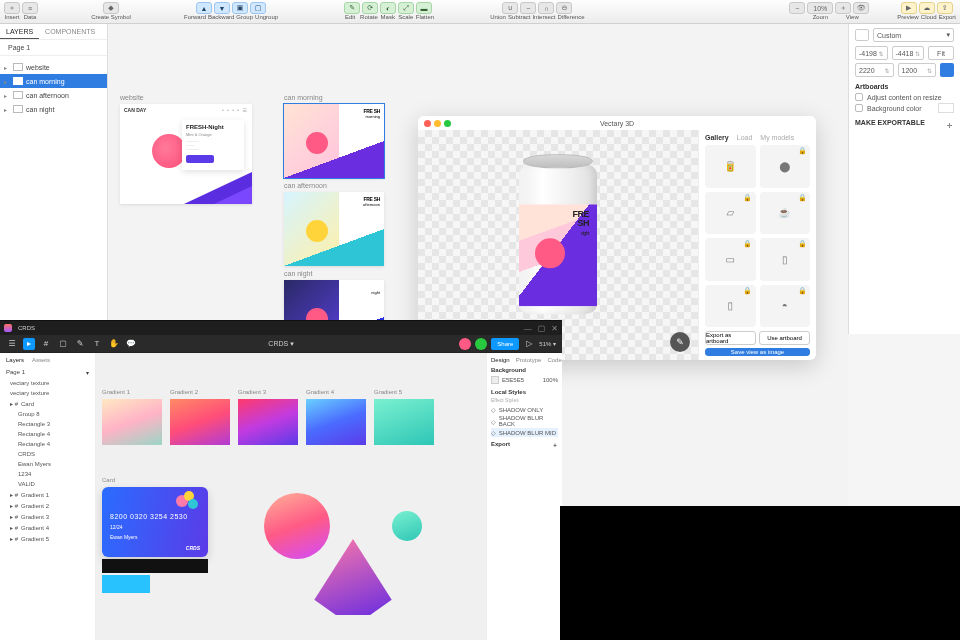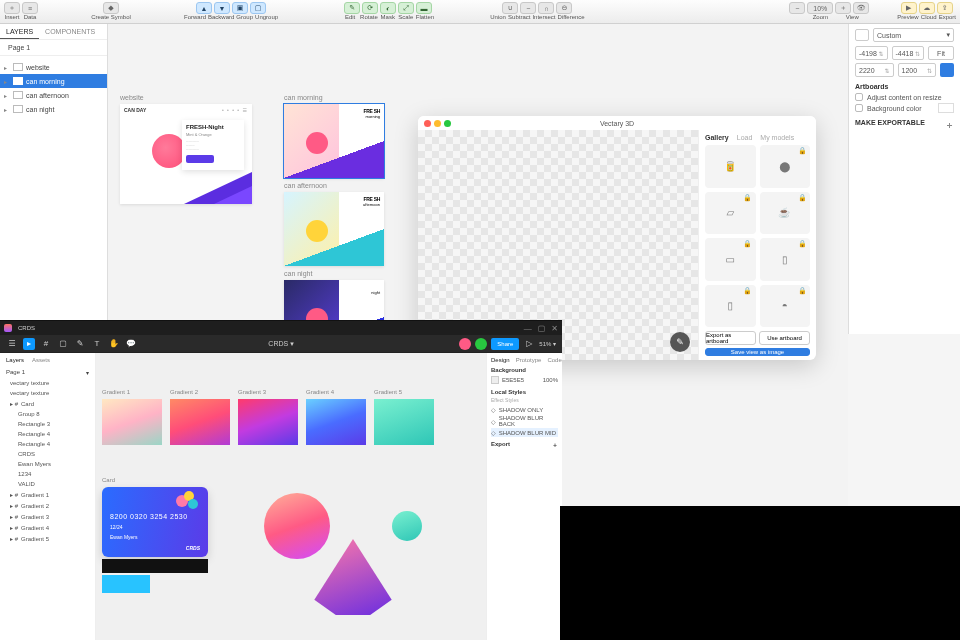--- a/index.html
+++ b/index.html
@@ -387,20 +387,32 @@
       <div class="titlebar">
         <div class="mac-dots">
           <span class="r"></span>
           <span class="y"></span>
           <span class="g"></span>
         </div>
         <div class="title">Vectary 3D</div>
       </div>
       <div class="body">
         <div class="viewport">
+          <div class="can3d">
+            <div class="body3d">
+              <div class="label3d">
+                <div class="lg"></div>
+                  <div class="tri3"></div>
+                  <div class="ball3"></div>
+                <div class="txt3"><span style="white-space:pre">FRE
+SH</span><br><span style="font-size:5px;font-weight:400">night</span></div>
+              </div>
+            </div>
+            <div class="top3d"></div>
+          </div>
           <div class="editfab">✎</div>
         </div>
         <div class="side">
           <div class="tabs">
             <span class="t active">Gallery</span>
             <span class="t">Load</span>
             <span class="t">My models</span>
           </div>
           <div class="grid">
             <div class="cell">🥫</div>

